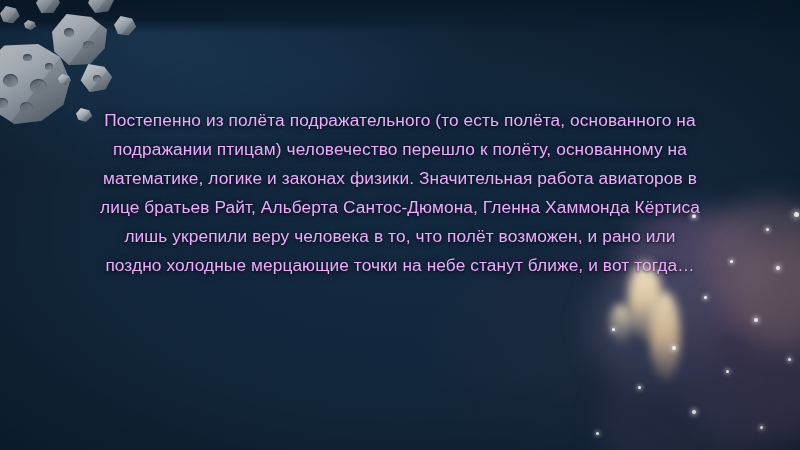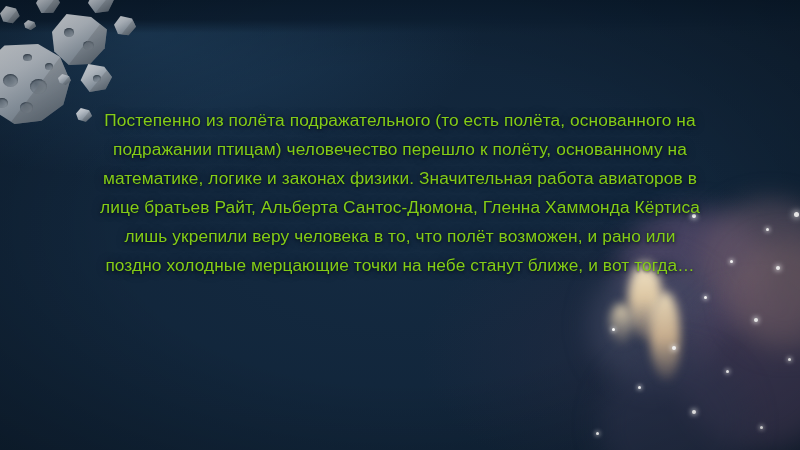--- a/index.html
+++ b/index.html
@@ -87,21 +87,21 @@
     border-radius: 50%;
     background: #ffffff;
   }
 
   
   .body-text {
     position: absolute;
     left: 96px; top: 106px;
     width: 608px;
     text-align: center;
-    color: #84cc16;
+    color: #f0abfc;
     font-size: 17.3px;
     line-height: 29px;
     letter-spacing: .1px;
     text-shadow: 0 1px 3px rgba(5,14,26,0.85), 0 0 9px rgba(8,20,34,0.6);
     white-space: pre-wrap;
   }
 </style>
 </head>
 <body>
 

